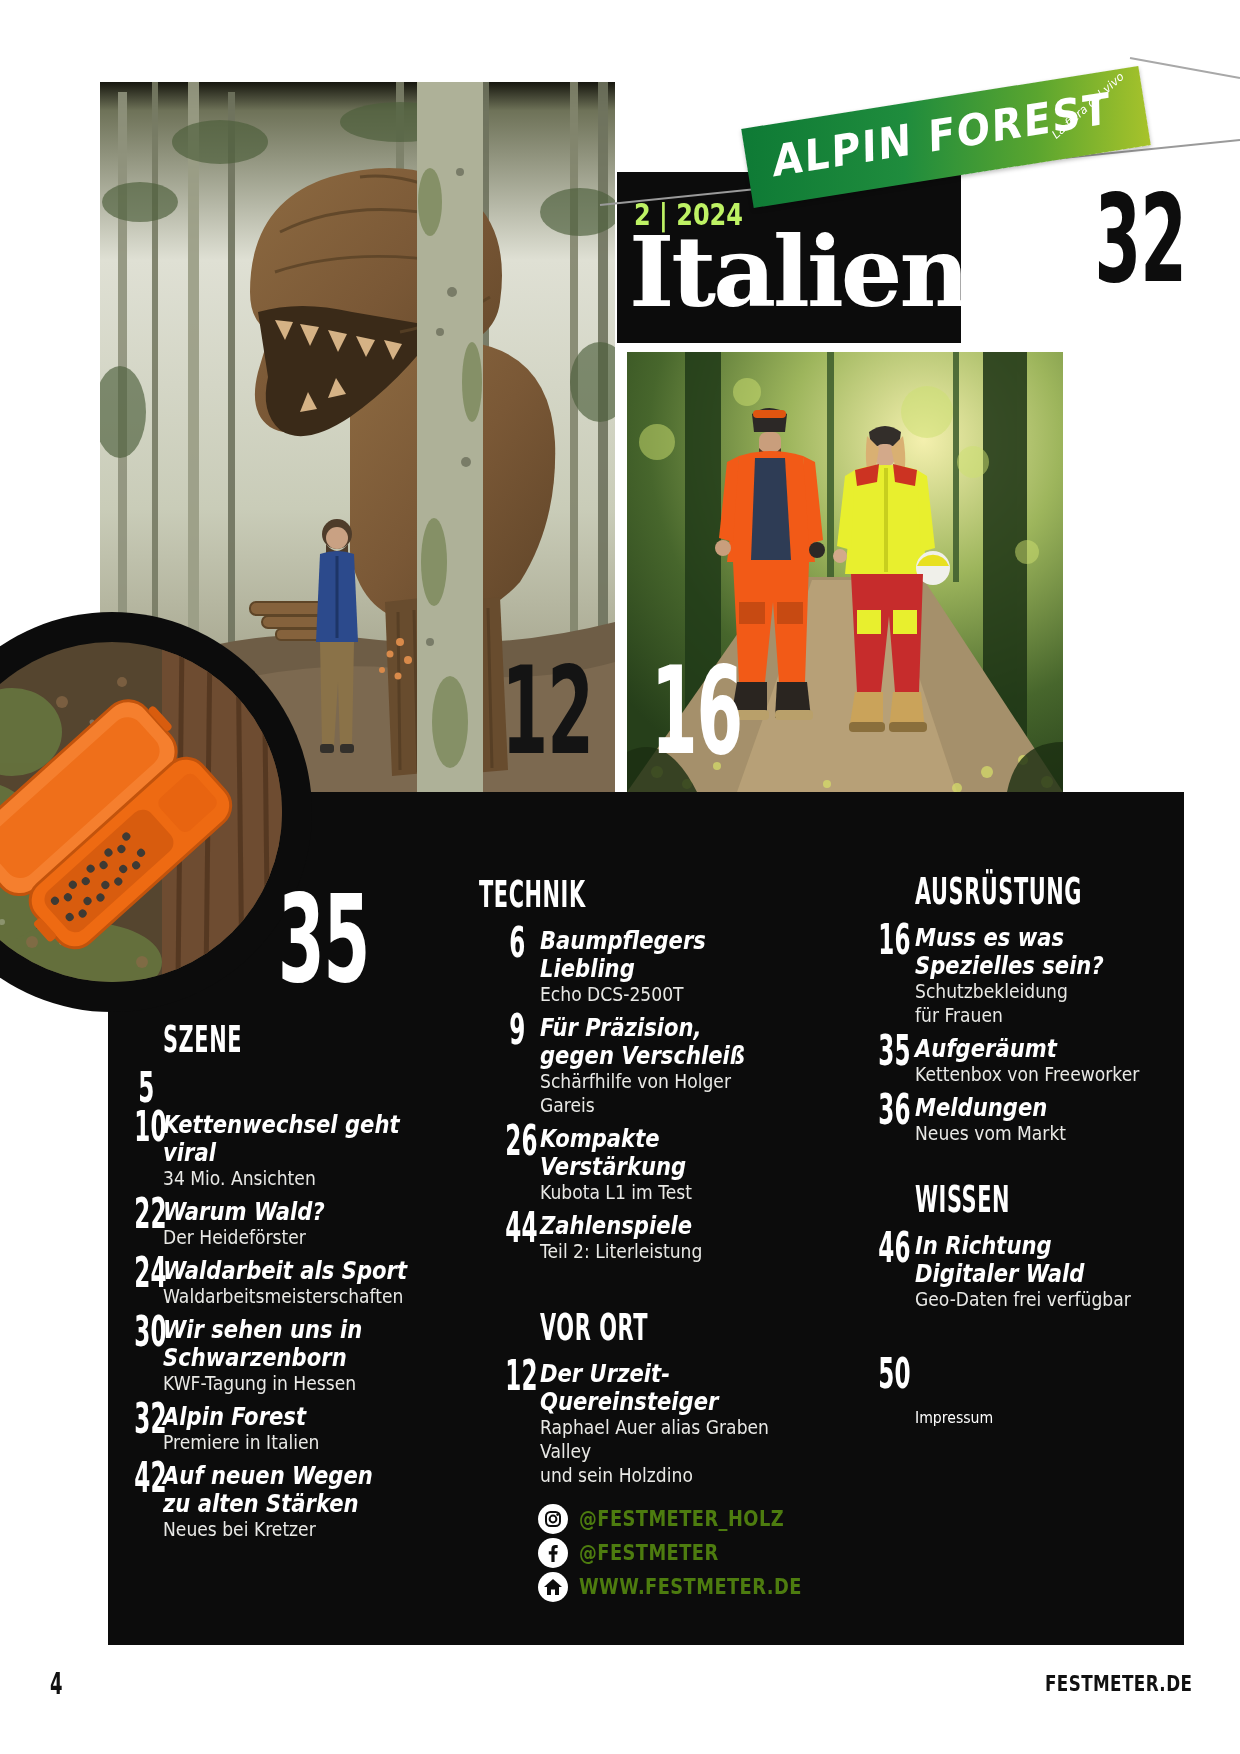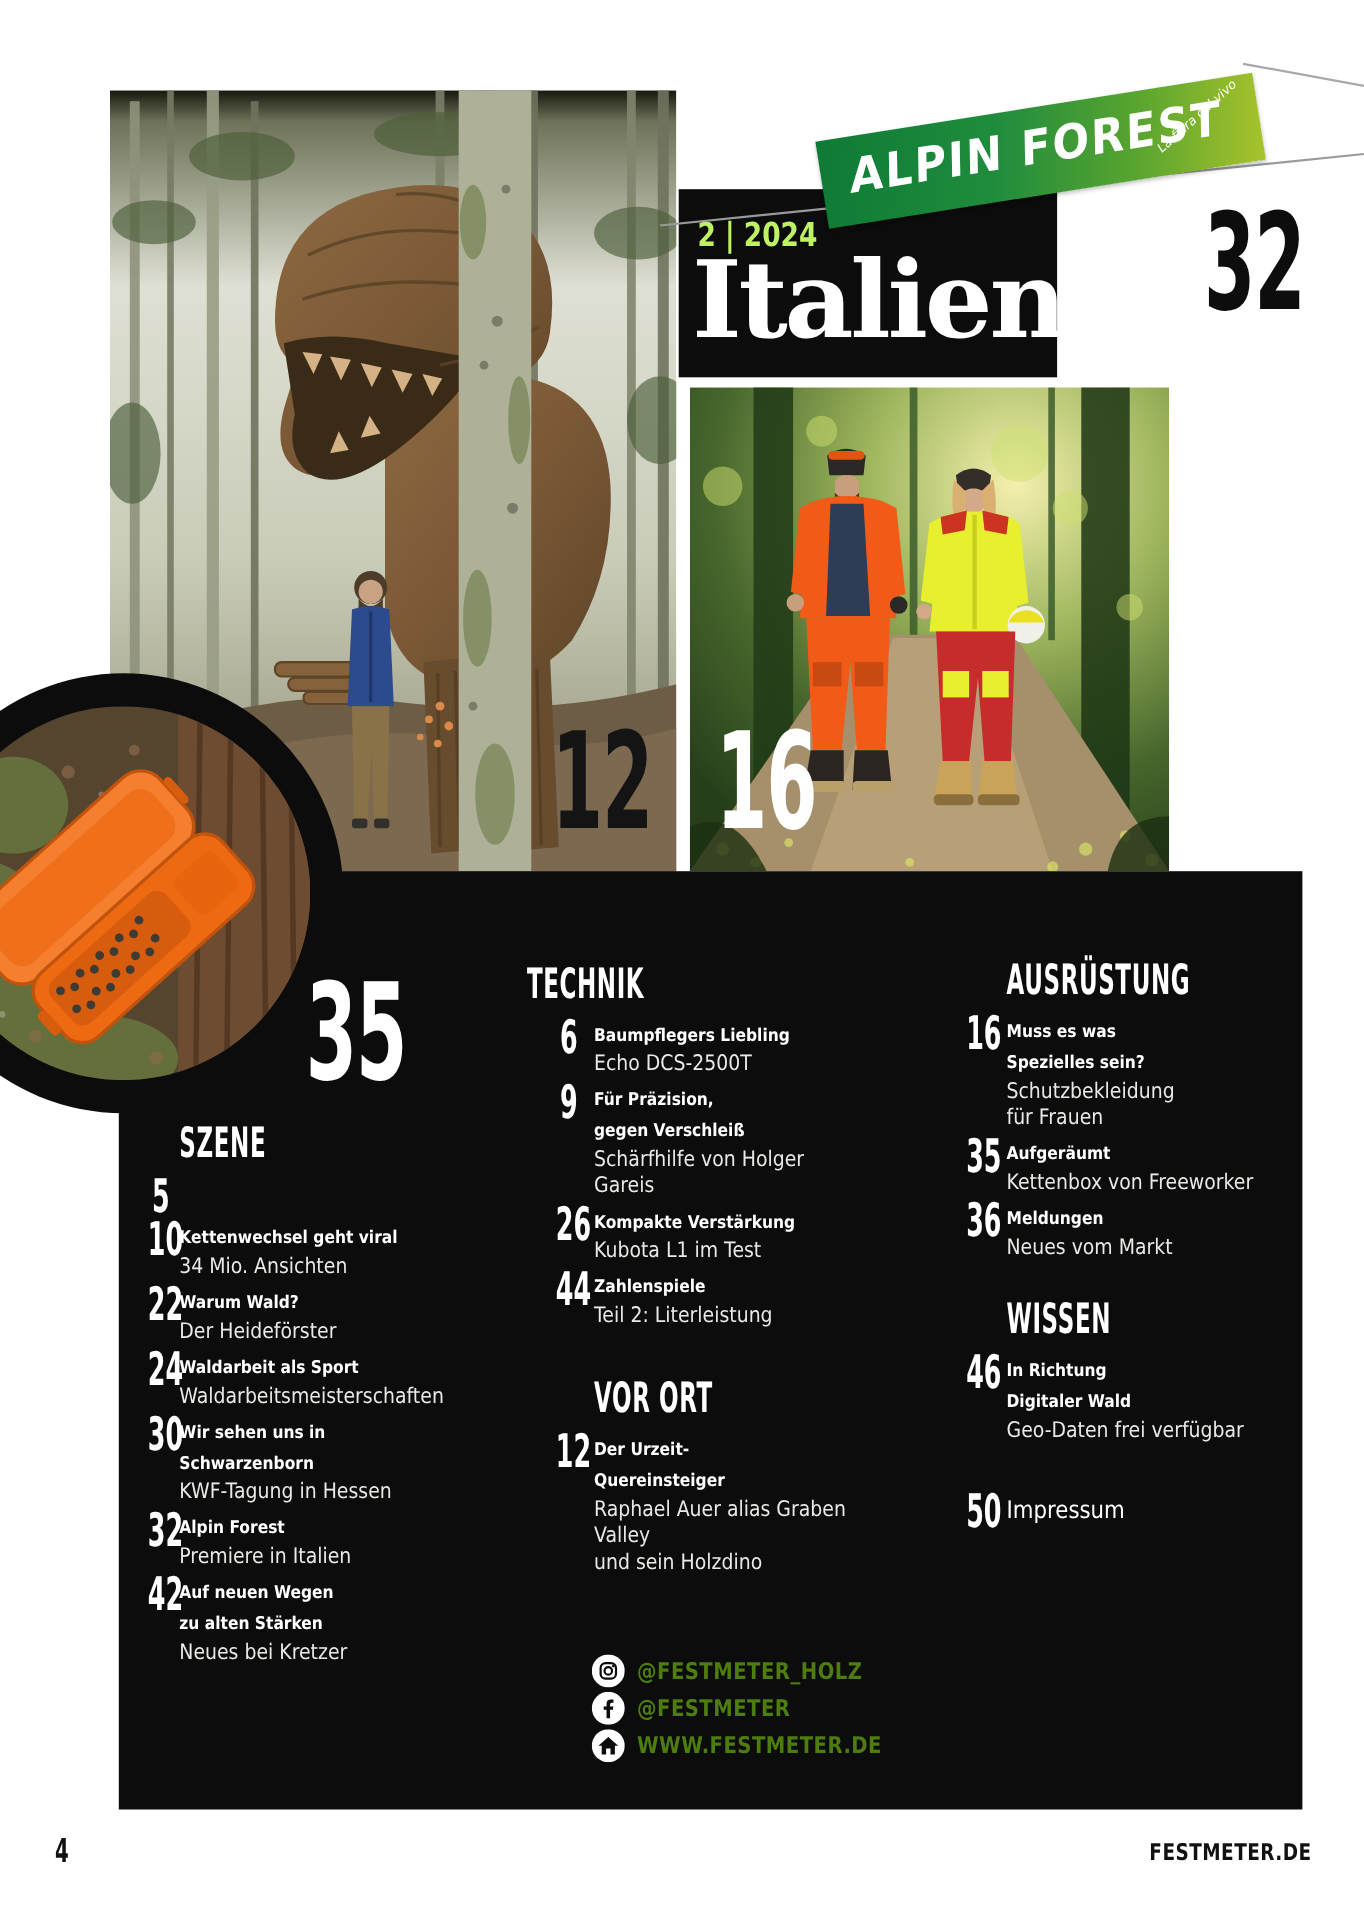--- a/index.html
+++ b/index.html
@@ -45,24 +45,24 @@
   .sechdr{font-size:38px;font-weight:700;letter-spacing:1px;line-height:38px;color:#fff;}
   .sec{margin-bottom:14px;}
   .sec.gap2{margin-top:44px;}
   .row{display:flex;align-items:flex-start;margin-bottom:7px;}
   .pnum{width:46px;flex:0 0 46px;text-align:right;font-size:42px;font-weight:700;line-height:32px;
         white-space:nowrap;}
   .ebody{margin-left:0;}
   .c1 .ebody{margin-left:9px;}
   .c2 .ebody,.c3 .ebody{margin-left:15px;}
   .c3 .ebody{margin-left:17px;}
-  .it{font-size:16px;font-weight:700;line-height:28px;color:#fff;}
+  .it{font-size:24px;font-weight:700;line-height:28px;color:#fff;font-style:italic;}
   .is{font-size:19.5px;line-height:24px;color:#e9e9e6;font-weight:400;}
   .it .sx,.is .sx{white-space:pre-line;}
-  .imp-t{font-size:22px;font-weight:400;line-height:32px;color:#fff;}
+  .imp-t{font-size:16px;font-weight:400;line-height:32px;color:#fff;margin-top:44px;}
 
   .social{position:absolute;left:430px;top:712px;}
   .soc-row{display:flex;align-items:center;margin-bottom:4px;}
   .soc-icon{width:30px;height:30px;flex:0 0 30px;margin-right:11px;}
   .soc-label{color:#4d7c0f;font-weight:700;font-size:21px;letter-spacing:.5px;white-space:nowrap;}
 
   .footer-page{position:absolute;left:50px;top:1666px;font-size:30px;font-weight:700;color:#111;}
   .footer-site{position:absolute;right:48px;top:1672px;font-size:21px;font-weight:700;color:#111;letter-spacing:.5px;}
 </style>
 </head>

